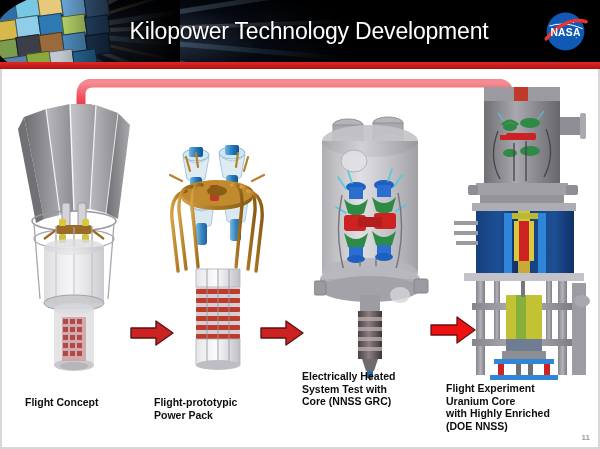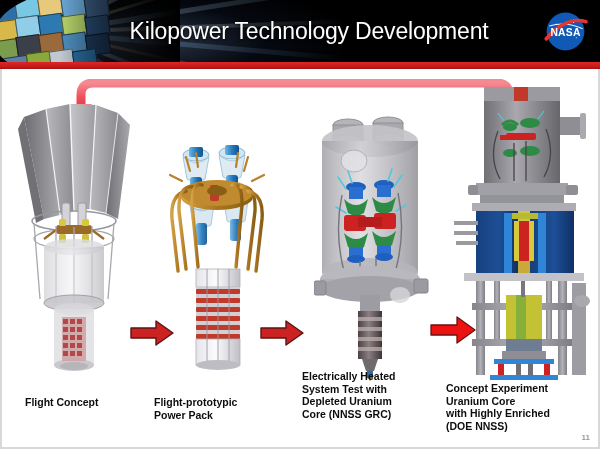--- a/index.html
+++ b/index.html
@@ -507,26 +507,25 @@
     </div>
 
     <div class="caption" style="left:152px;top:327px;width:128px;">
       <div>Flight-prototypic</div>
       <div>Power Pack</div>
     </div>
 
     <div class="caption" style="left:300px;top:301px;width:134px;">
       <div>Electrically Heated</div>
       <div>System Test with</div>
-      <div>Depleted Uranium</div>
       <div>Core (NNSS GRC)</div>
     </div>
 
     <div class="caption" style="left:444px;top:313px;width:140px;">
-      <div>Concept Experiment</div>
+      <div>Flight Experiment</div>
       <div>Uranium Core</div>
       <div>with Highly Enriched</div>
       <div>(DOE NNSS)</div>
     </div>
 
     <div id="pageno">11</div>
   </div>
 </div>
 
 </body></html>

